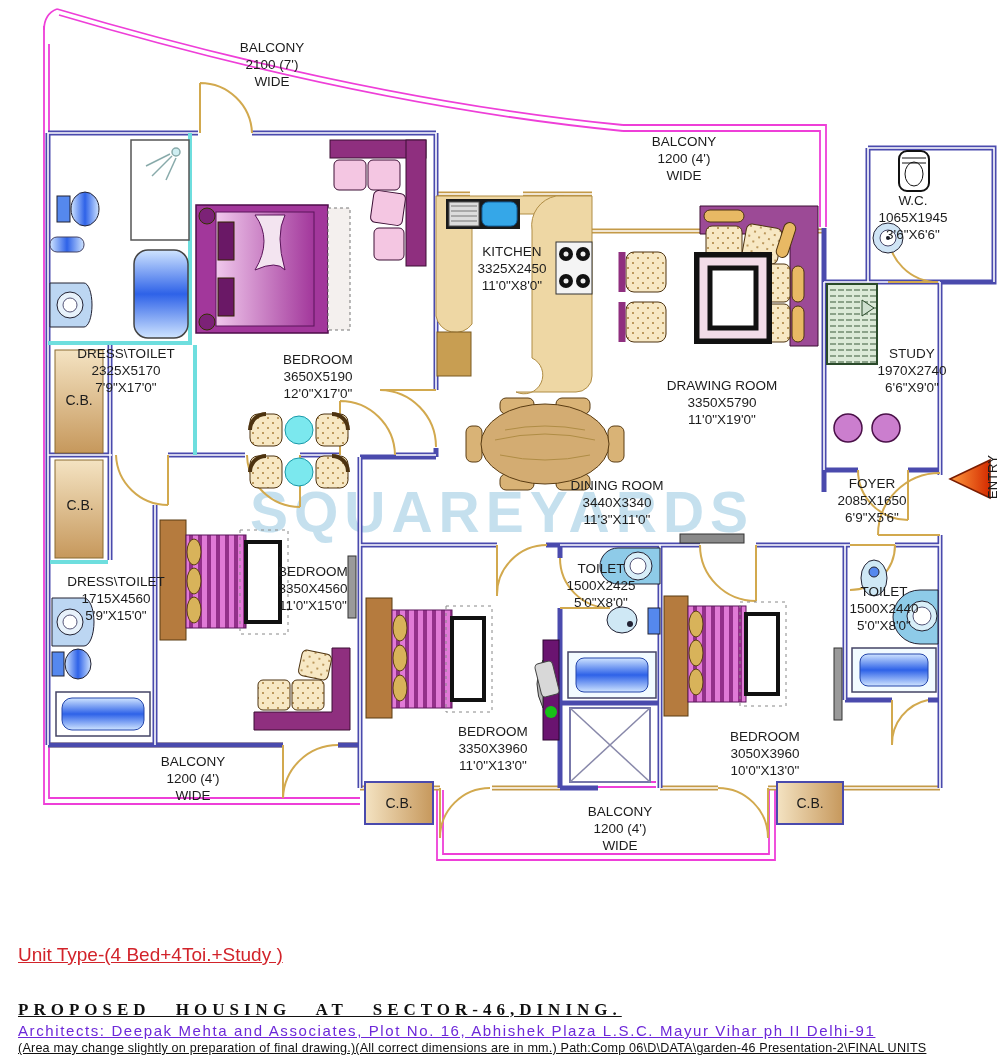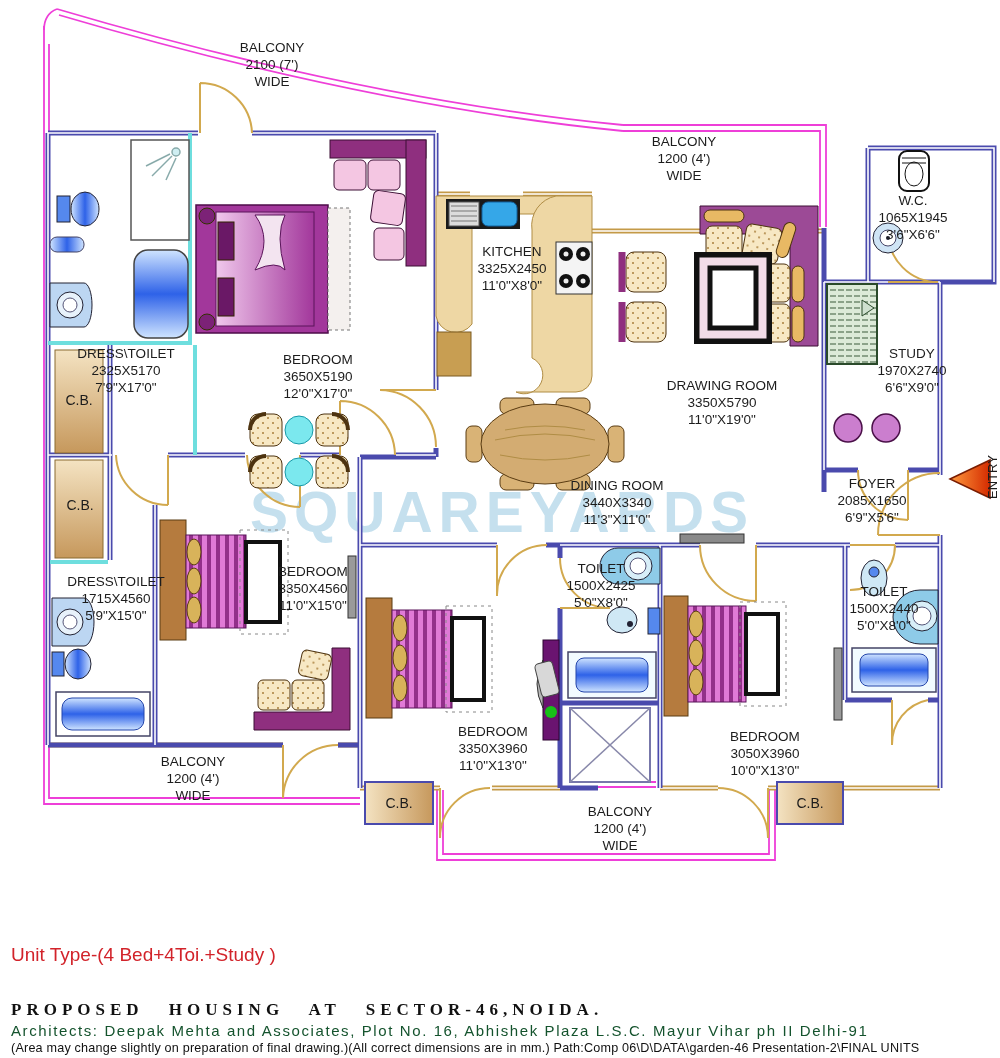--- a/index.html
+++ b/index.html
@@ -2,24 +2,24 @@
 <html><head>
 <meta charset="utf-8">
 <style>
   html,body{margin:0;padding:0;background:#ffffff;}
   body{width:1000px;height:1058px;position:relative;font-family:"Liberation Sans",sans-serif;overflow:hidden;}
   #plan{position:absolute;left:0;top:0;}
   .room-label{font-family:"Liberation Sans",sans-serif;font-size:13.5px;fill:#1c1c1c;}
   .cb-label{font-family:"Liberation Sans",sans-serif;font-size:14px;fill:#1c1c1c;}
   .entry-label{font-family:"Liberation Sans",sans-serif;font-size:13px;fill:#1c1c1c;}
   .watermark{font-family:"Liberation Sans",sans-serif;font-weight:bold;}
-  .footer-text{position:absolute;left:11px;white-space:nowrap;}
+  .footer-text{position:absolute;left:18px;white-space:nowrap;text-decoration:underline;}
   #unit-type{top:944px;color:#d2232a;font-size:19px;}
   #main-title{top:1000px;color:#111;font-family:"Liberation Serif",serif;font-weight:bold;font-size:17px;letter-spacing:5px;word-spacing:16px;}
-  #architects-line{top:1022px;color:#14532d;font-size:15px;letter-spacing:1.6px;}
+  #architects-line{top:1022px;color:#6d28d9;font-size:15px;letter-spacing:1.6px;}
   #disclaimer-line{top:1041px;color:#111;font-size:12.6px;letter-spacing:0.2px;}
 </style>
 </head>
 <body>
 
 <svg id="plan" width="1000" height="880" viewBox="0 0 1000 880">
   <defs>
     <linearGradient id="blueTub" x1="0" y1="0" x2="1" y2="0">
       <stop offset="0" stop-color="#cfe4ff"></stop>
         <stop offset="0.5" stop-color="#2e62e8"></stop>
@@ -479,15 +479,15 @@
     <g>
       <text class="cb-label" x="79" y="405">C.B.</text>
       <text class="cb-label" x="80" y="510">C.B.</text>
       <text class="cb-label" x="399" y="808">C.B.</text>
       <text class="cb-label" x="810" y="808">C.B.</text>
     </g>
   </g>
 </svg>
 
 <div class="footer-text" id="unit-type">Unit Type-(4 Bed+4Toi.+Study )</div>
-<div class="footer-text" id="main-title">PROPOSED HOUSING AT SECTOR-46,NOIDA.</div>
+<div class="footer-text" id="main-title">PROPOSED HOUSING AT SECTOR-46,DINING.</div>
 <div class="footer-text" id="architects-line">Architects: Deepak Mehta and Associates, Plot No. 16, Abhishek Plaza L.S.C. Mayur Vihar ph II Delhi-91</div>
 <div class="footer-text" id="disclaimer-line">(Area may change slightly on preparation of final drawing.)(All correct dimensions are in mm.) Path:Comp 06\D\DATA\garden-46 Presentation-2\FINAL UNITS</div>
 
 </body></html>

